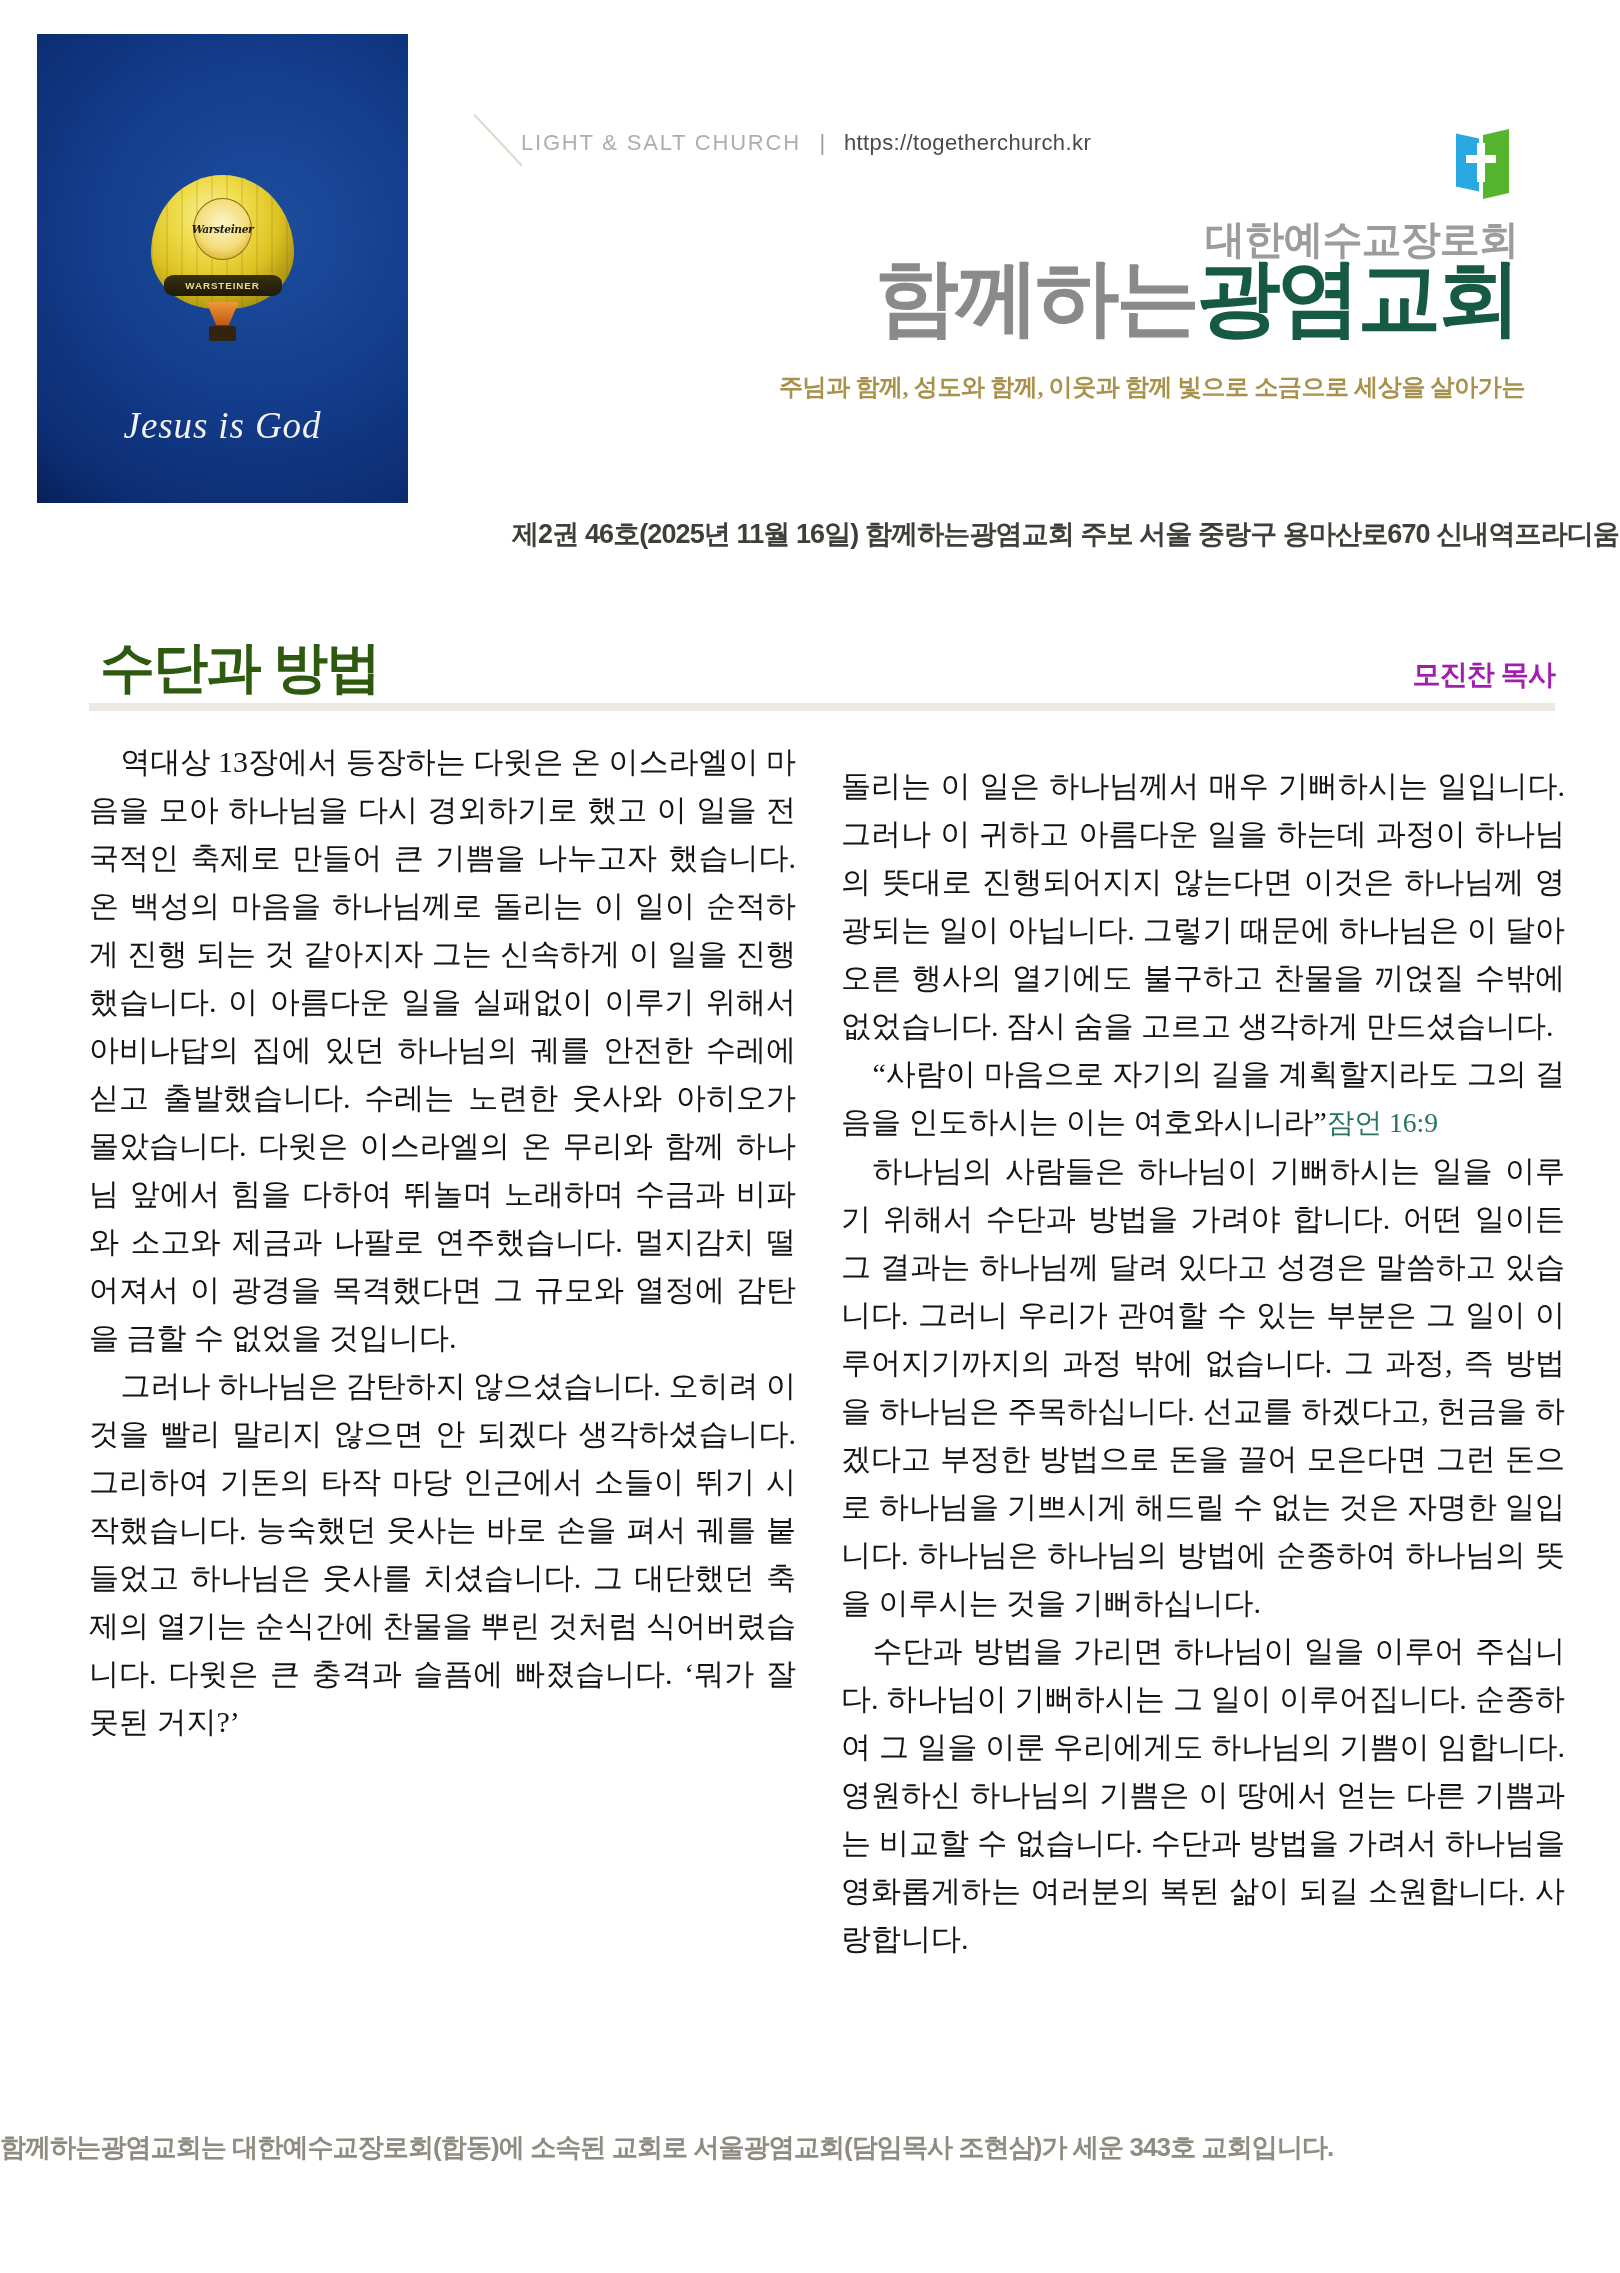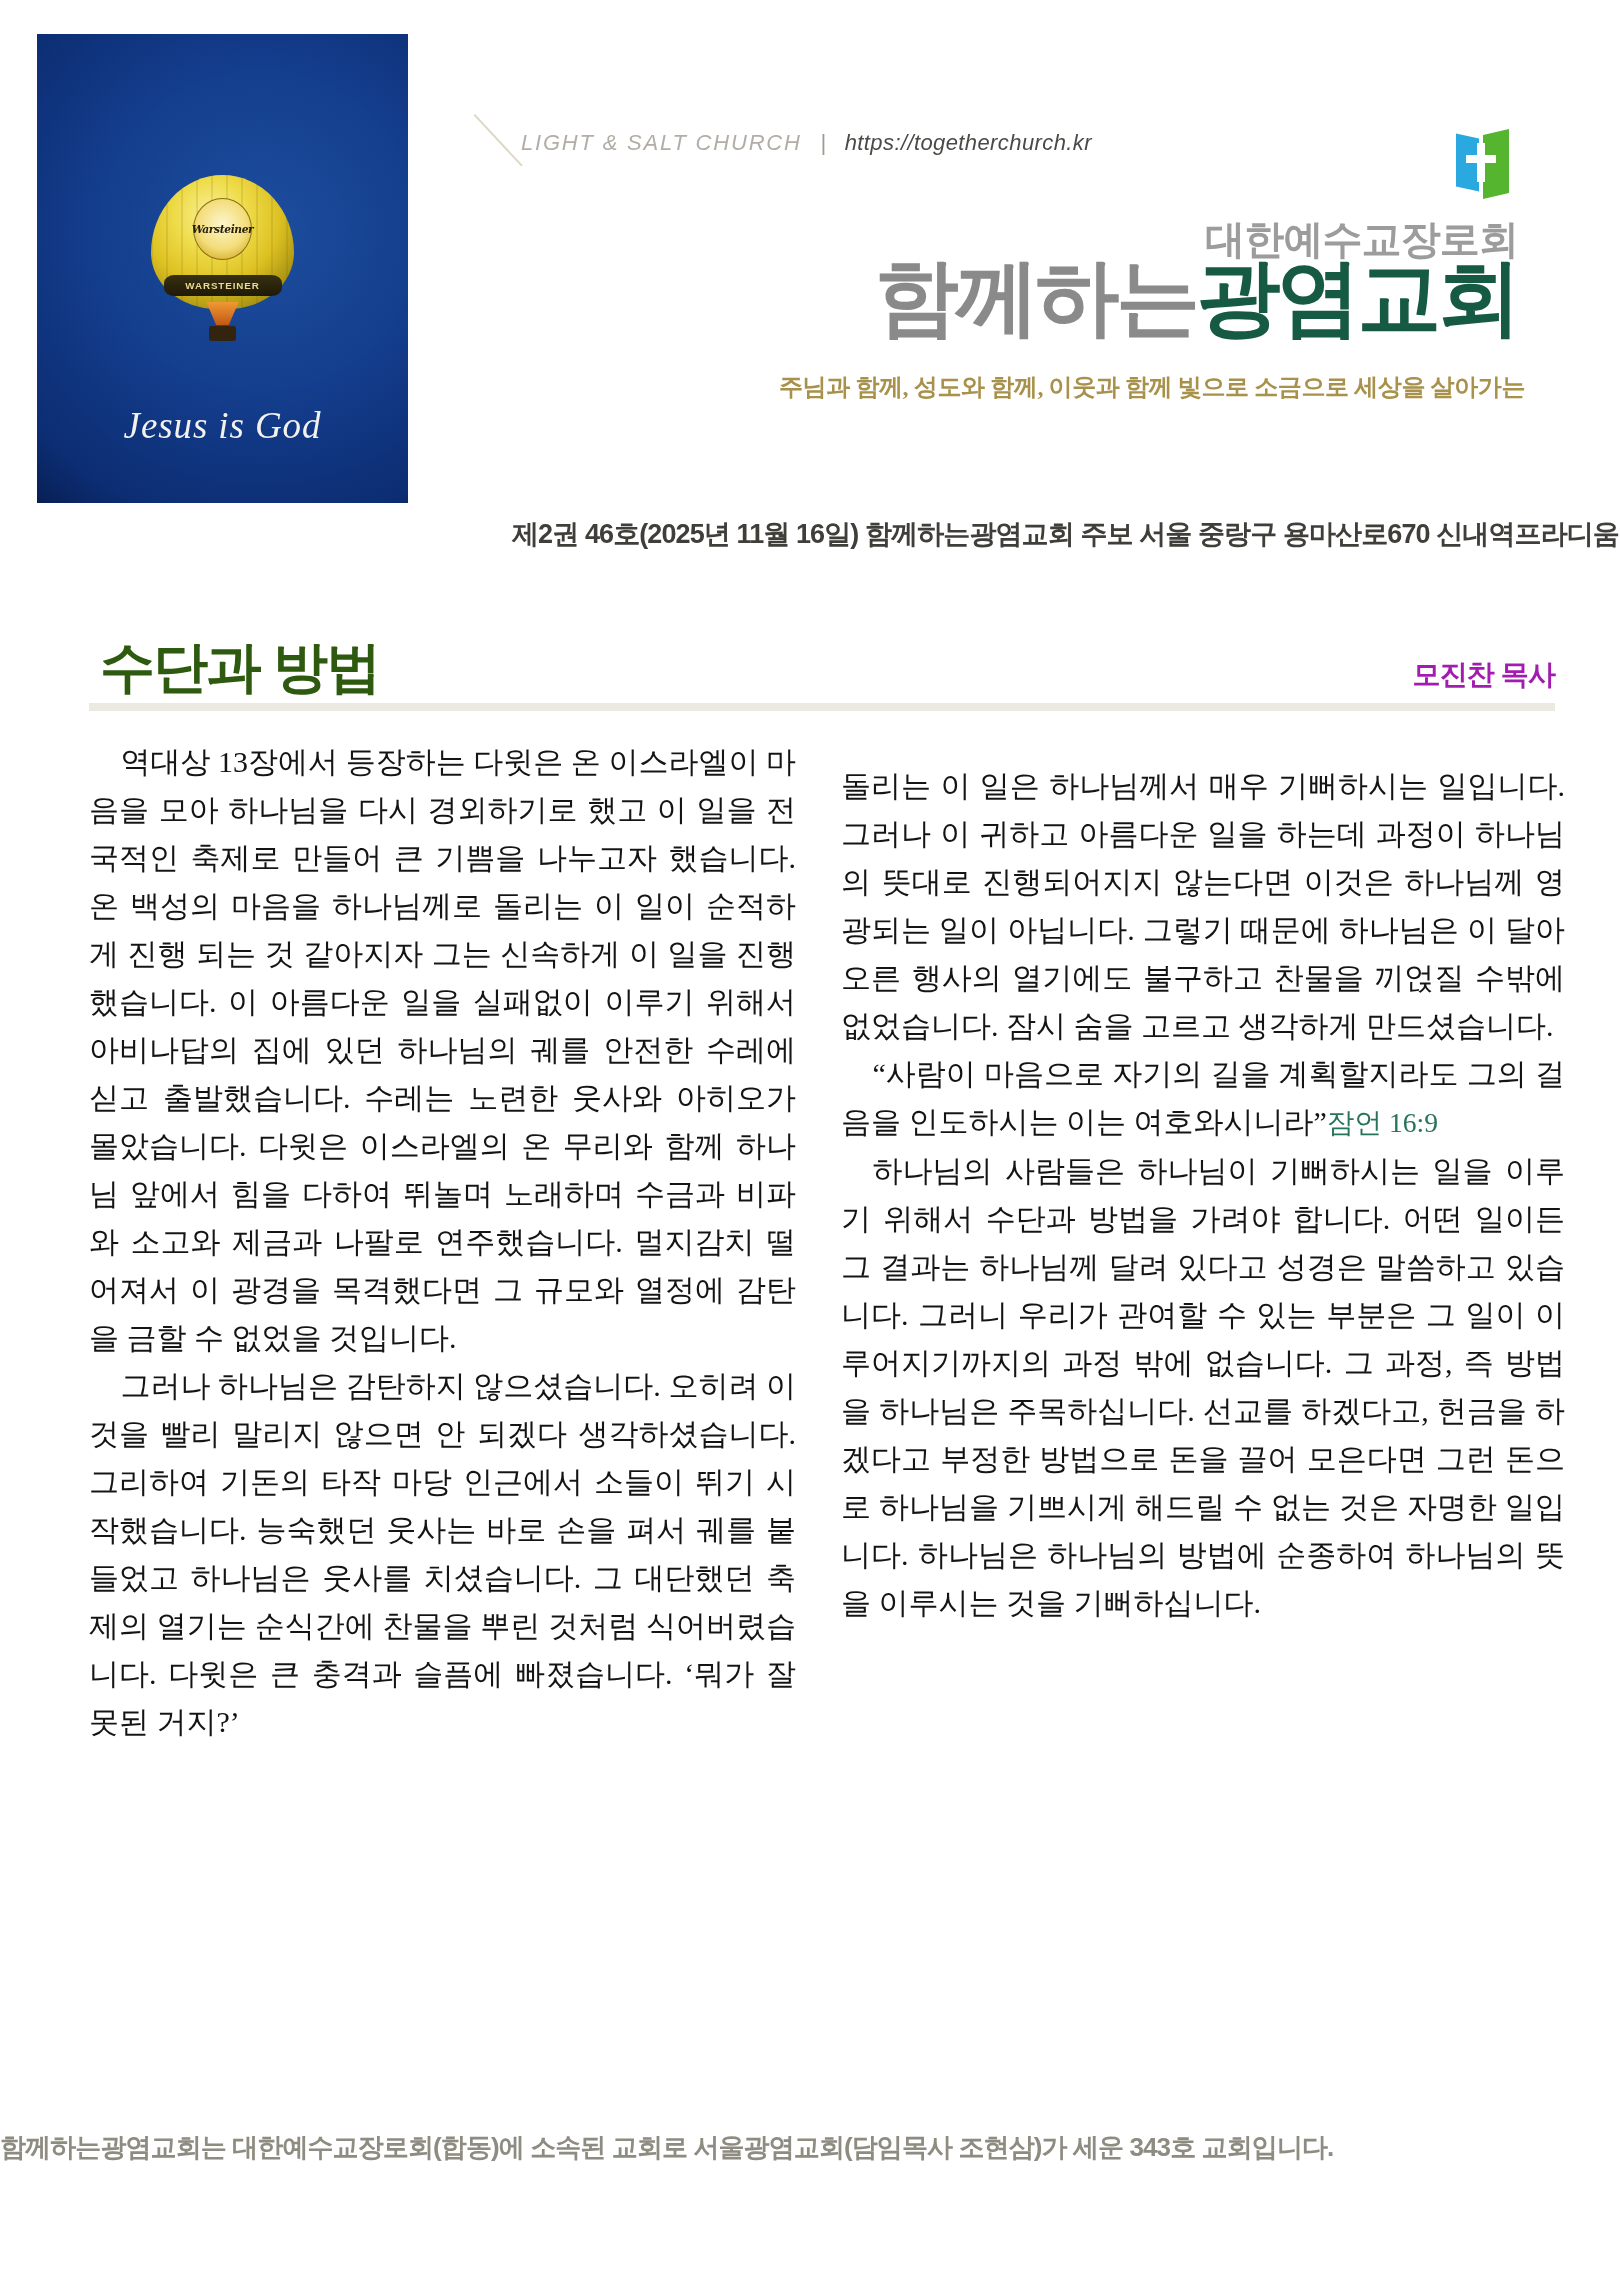--- a/index.html
+++ b/index.html
@@ -51,21 +51,21 @@
     position:absolute;left:0;top:370px;width:100%;text-align:center;
     font-family:"Liberation Serif",serif;font-style:italic;
     font-size:37px;color:#f4f2ee;letter-spacing:0.9px;
   }
   
   .diag-line{
     position:absolute;left:475px;top:114px;width:70px;height:1.8px;background:#ddd7c6;
     transform:rotate(47deg);transform-origin:left top;
   }
   .tagline-row{
-    position:absolute;left:521px;top:130px;font-size:22px;white-space:nowrap;font-style:italic;
+    position:absolute;left:521px;top:130px;font-size:22px;white-space:nowrap;
   }
   .tagline-en{color:#b2ada7;letter-spacing:1.8px;}
   .tagline-sep{color:#a09a93;margin:0 12.5px;}
   .tagline-url{color:#4b4a46;letter-spacing:0.4px;}
   
   .church-logo{position:absolute;left:1456px;top:130px;width:53px;height:73px;}
   .door-blue{position:absolute;left:0;top:6.2px;width:23px;height:53px;background:#2aa9e0;transform:skewY(12deg);}
   .door-green{position:absolute;left:27px;top:1.8px;width:26px;height:64px;background:#56b52f;transform:skewY(-13deg);}
   .cross-v{position:absolute;left:20.5px;top:13.4px;width:8px;height:39px;background:#ffffff;}
   .cross-h{position:absolute;left:9.8px;top:25px;width:30px;height:8px;background:#ffffff;}
@@ -161,16 +161,17 @@
 
 <div class="col col-left">
   <p class="indent">역대상 13장에서 등장하는 다윗은 온 이스라엘이 마음을 모아 하나님을 다시 경외하기로 했고 이 일을 전국적인 축제로 만들어 큰 기쁨을 나누고자 했습니다. 온 백성의 마음을 하나님께로 돌리는 이 일이 순적하게 진행 되는 것 같아지자 그는 신속하게 이 일을 진행했습니다. 이 아름다운 일을 실패없이 이루기 위해서 아비나답의 집에 있던 하나님의 궤를 안전한 수레에 싣고 출발했습니다. 수레는 노련한 웃사와 아히오가 몰았습니다. 다윗은 이스라엘의 온 무리와 함께 하나님 앞에서 힘을 다하여 뛰놀며 노래하며 수금과 비파와 소고와 제금과 나팔로 연주했습니다. 멀지감치 떨어져서 이 광경을 목격했다면 그 규모와 열정에 감탄을 금할 수 없었을 것입니다.</p>
   <p class="indent">그러나 하나님은 감탄하지 않으셨습니다. 오히려 이 것을 빨리 말리지 않으면 안 되겠다 생각하셨습니다. 그리하여 기돈의 타작 마당 인근에서 소들이 뛰기 시작했습니다. 능숙했던 웃사는 바로 손을 펴서 궤를 붙들었고 하나님은 웃사를 치셨습니다. 그 대단했던 축제의 열기는 순식간에 찬물을 뿌린 것처럼 식어버렸습니다. 다윗은 큰 충격과 슬픔에 빠졌습니다. ‘뭐가 잘못된 거지?’</p>
 </div>
 
 <div class="col col-right">
   <p>돌리는 이 일은 하나님께서 매우 기뻐하시는 일입니다. 그러나 이 귀하고 아름다운 일을 하는데 과정이 하나님의 뜻대로 진행되어지지 않는다면 이것은 하나님께 영광되는 일이 아닙니다. 그렇기 때문에 하나님은 이 달아오른 행사의 열기에도 불구하고 찬물을 끼얹질 수밖에 없었습니다. 잠시 숨을 고르고 생각하게 만드셨습니다.</p>
   <p class="indent"><span>“사람이 마음으로 자기의 길을 계획할지라도 그의 걸음을 인도하시는 이는 여호와시니라”</span><span class="scripture-ref">잠언 16:9</span></p>
   <p class="indent">하나님의 사람들은 하나님이 기뻐하시는 일을 이루기 위해서 수단과 방법을 가려야 합니다. 어떤 일이든 그 결과는 하나님께 달려 있다고 성경은 말씀하고 있습니다. 그러니 우리가 관여할 수 있는 부분은 그 일이 이루어지기까지의 과정 밖에 없습니다. 그 과정, 즉 방법을 하나님은 주목하십니다. 선교를 하겠다고, 헌금을 하겠다고 부정한 방법으로 돈을 끌어 모은다면 그런 돈으로 하나님을 기쁘시게 해드릴 수 없는 것은 자명한 일입니다. 하나님은 하나님의 방법에 순종하여 하나님의 뜻을 이루시는 것을 기뻐하십니다.</p>
+  <p class="indent">수단과 방법을 가리면 하나님이 일을 이루어 주십니다. 하나님이 기뻐하시는 그 일이 이루어집니다. 순종하여 그 일을 이룬 우리에게도 하나님의 기쁨이 임합니다. 영원하신 하나님의 기쁨은 이 땅에서 얻는 다른 기쁨과는 비교할 수 없습니다. 수단과 방법을 가려서 하나님을 영화롭게하는 여러분의 복된 삶이 되길 소원합니다. 사랑합니다.</p>
 </div>
 
 <div class="page-footer">함께하는광염교회는 대한예수교장로회(합동)에 소속된 교회로 서울광염교회(담임목사 조현삼)가 세운 343호 교회입니다.</div>
 
 
 </body></html>

